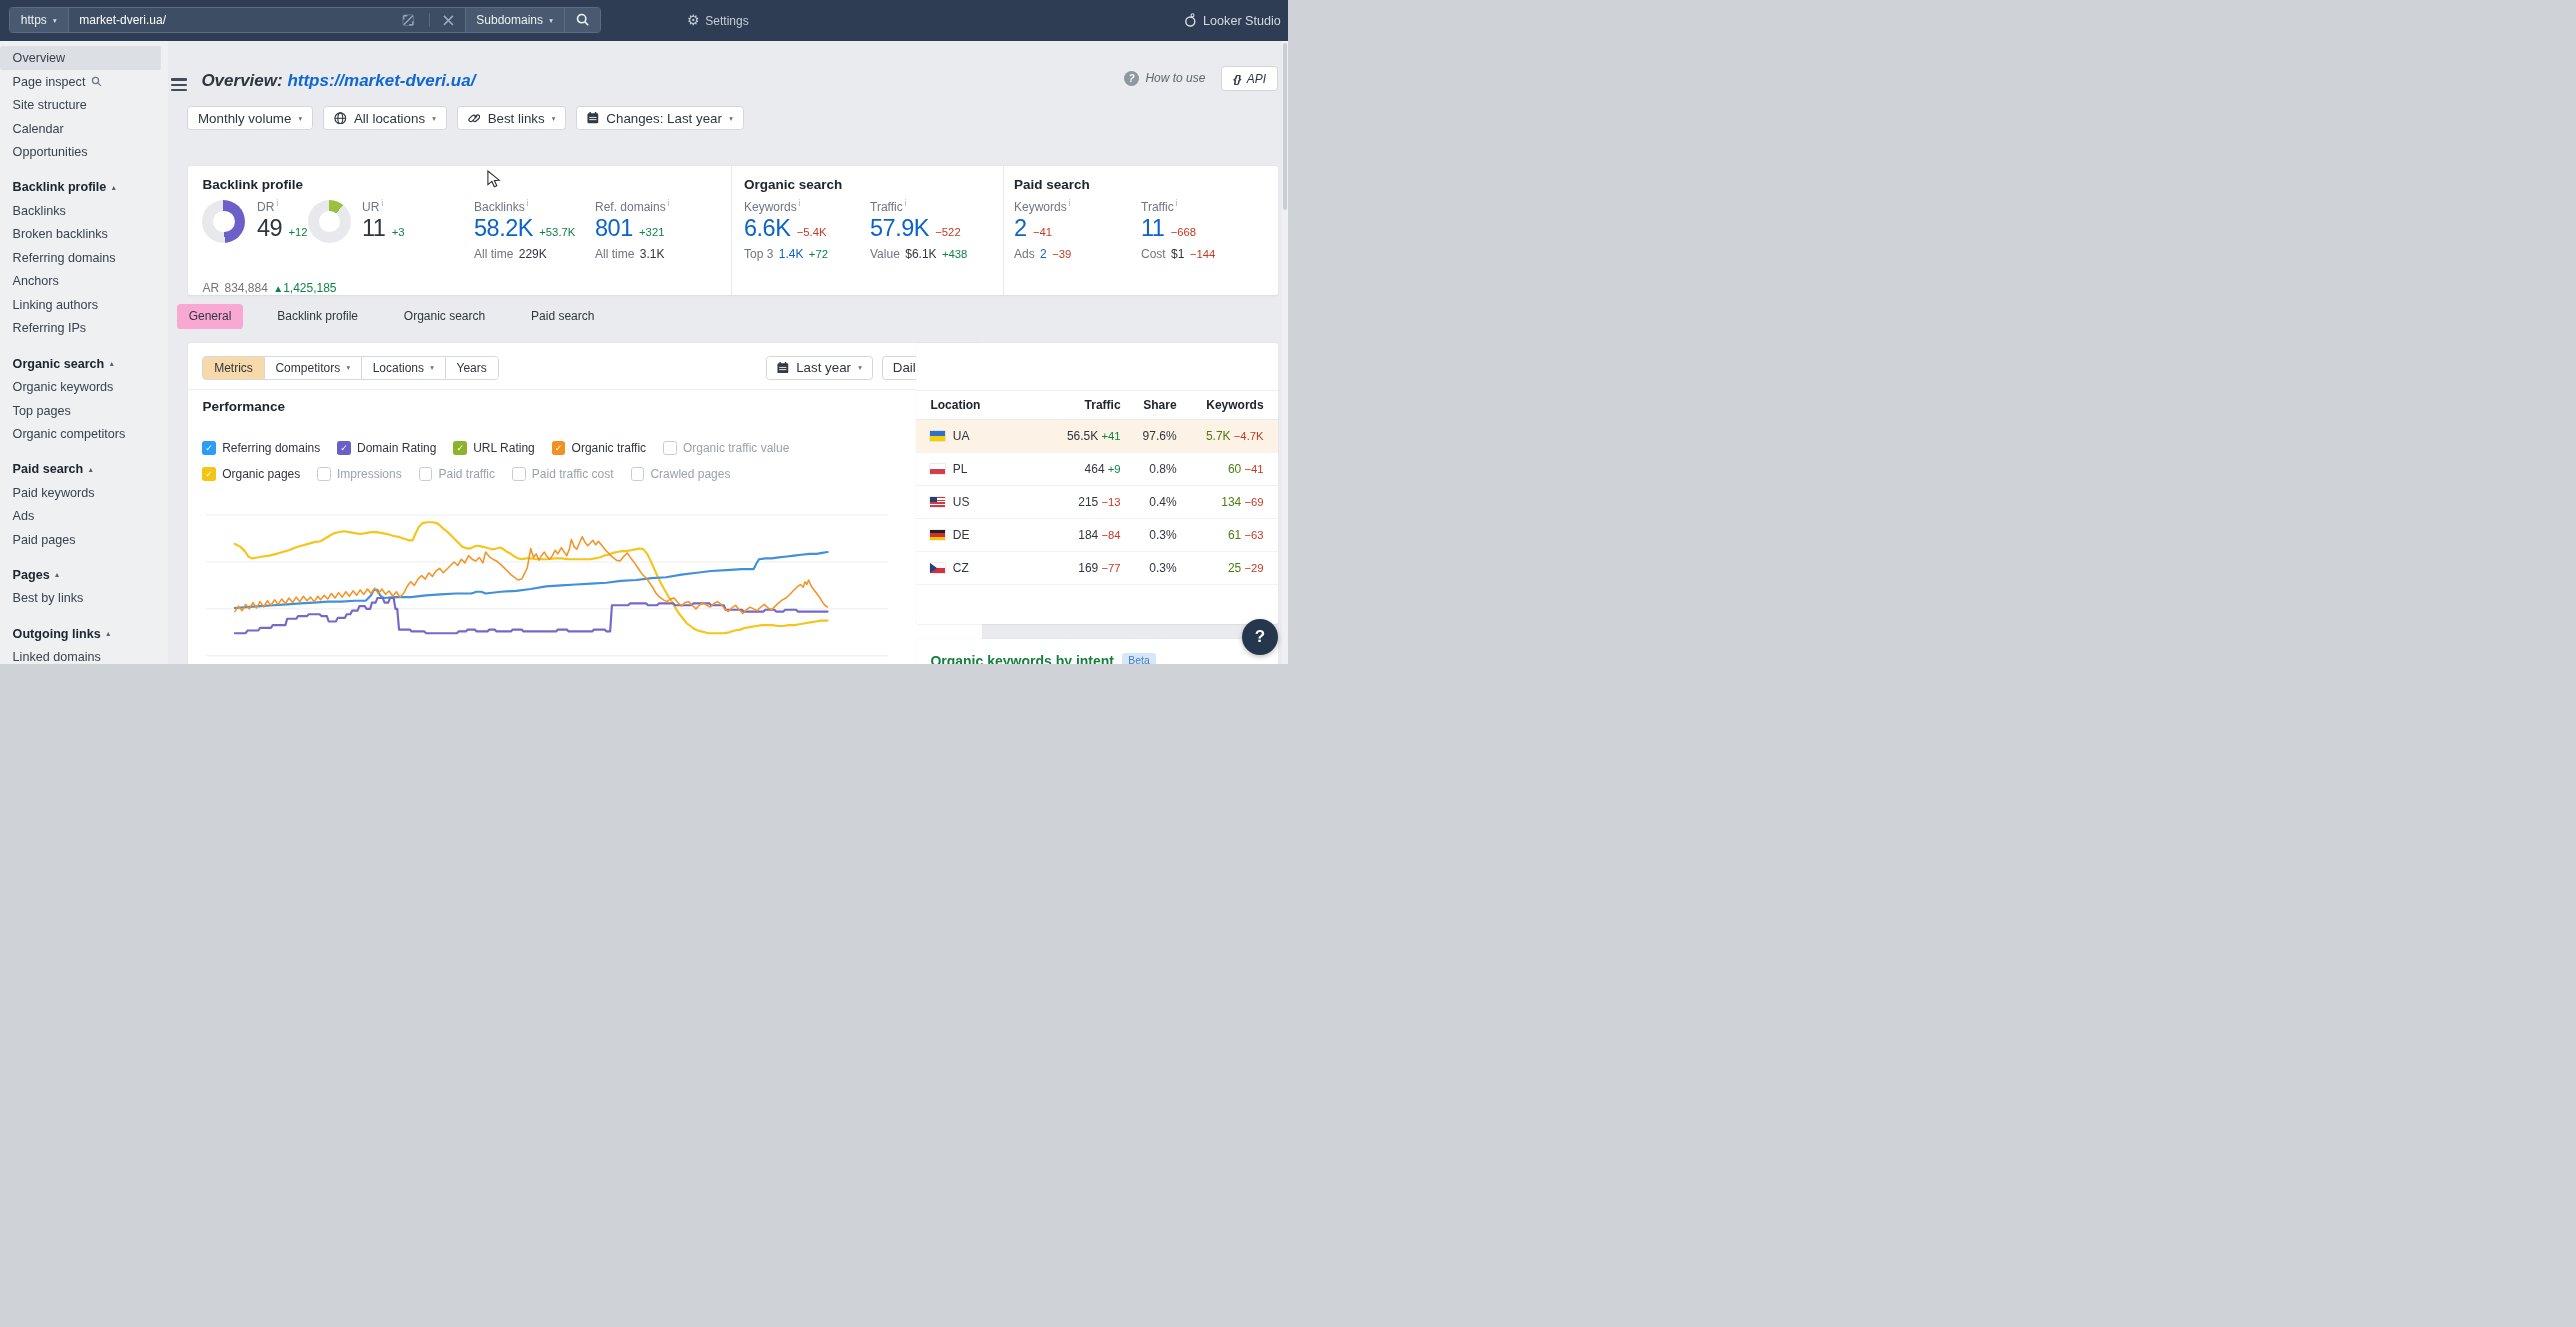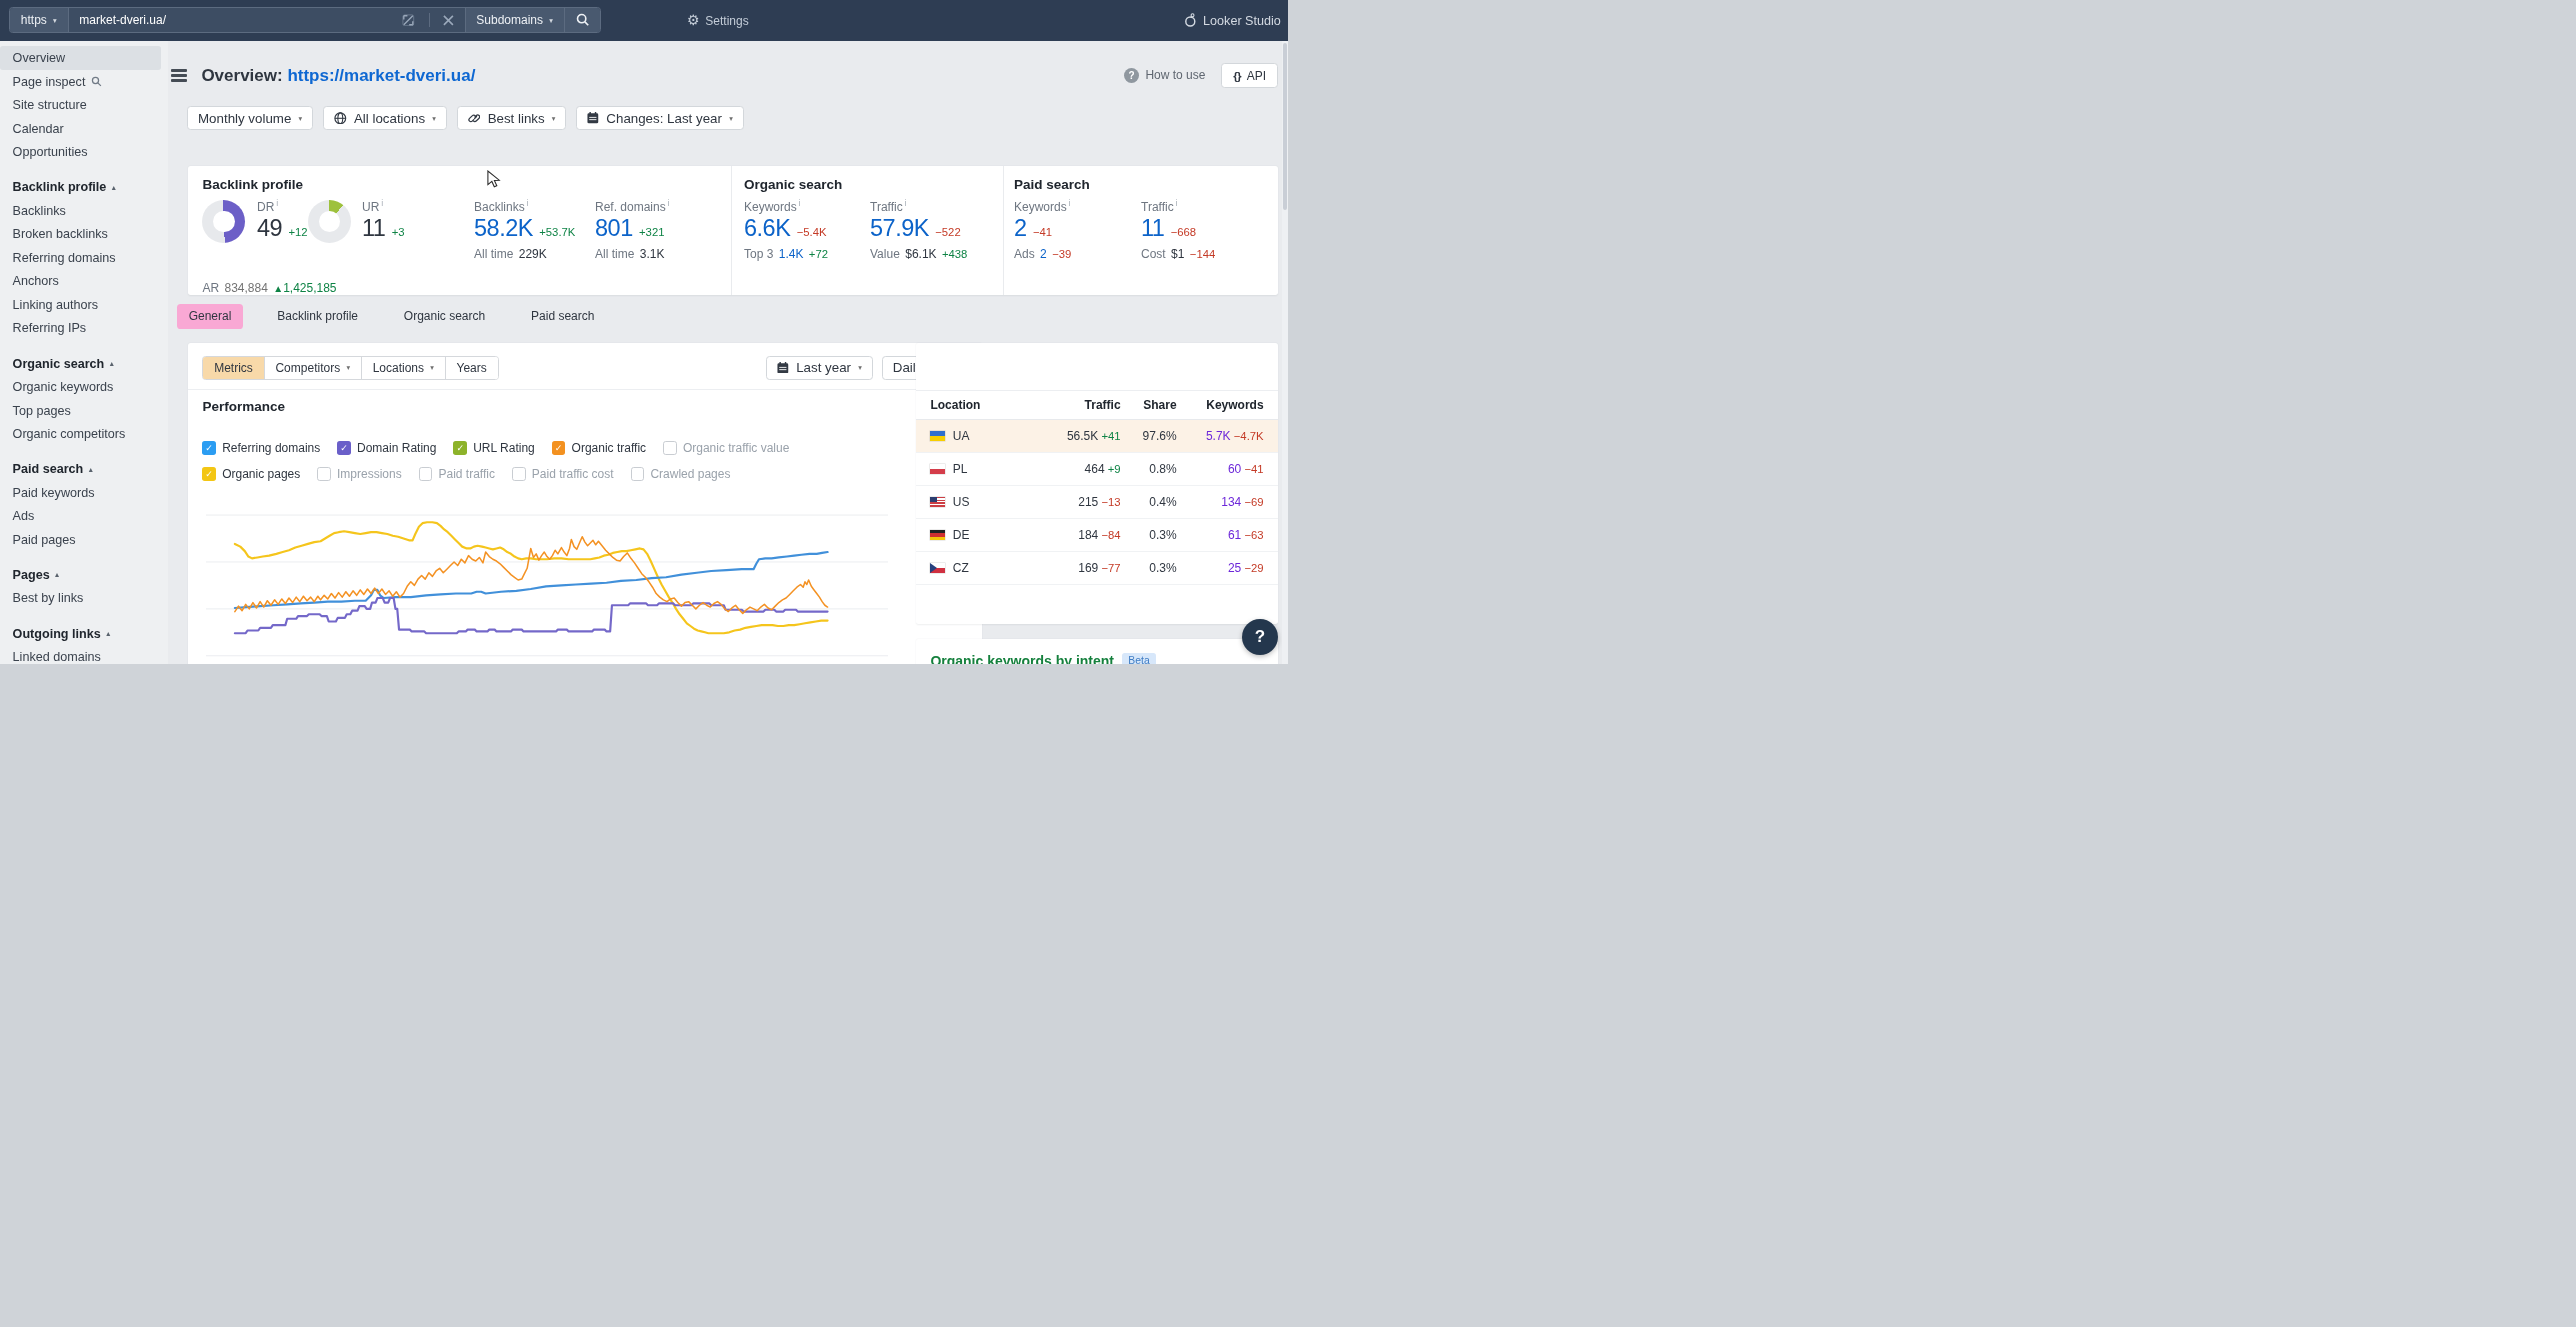--- a/index.html
+++ b/index.html
@@ -23,21 +23,21 @@
 
   
   #sidebar { position:absolute; left:0; top:41px; width:168px; height:623px; background:#eef0f2; padding-top:5.4px; }
   .sb-item { height:23.5px; display:flex; align-items:center; padding:0 7.2px 0 12.6px; margin-right:7.2px; color:#3a424d; font-size:12.6px; border-radius:2.7px; cursor:pointer; white-space:nowrap; }
   .sb-item.active { background:#dce0e4; }
   .sb-item .sb-search { margin-left:5.4px; }
   .sb-header { height:23.5px; display:flex; align-items:center; padding:0 12.6px; margin-top:11.7px; font-weight:bold; font-size:12.6px; color:#20262e; white-space:nowrap; }
   .sb-header .tri { font-size:8px; margin-left:5.4px; color:#59626d; }
 
   
-  #page-header { position:absolute; left:171px; top:60px; width:1107px; height:31px; display:flex; align-items:center; }
+  #page-header { position:absolute; left:171px; top:60px; width:1107px; height:31px; display:flex; align-items:flex-end;font-style:italic; }
   #hamburger { width:16px; height:12.6px; display:flex; flex-direction:column; justify-content:space-between; margin-right:14.4px; cursor:pointer; }
   #hamburger span { display:block; height:2.3px; background:#454c55; border-radius:0.9px; }
   #page-title { font-size:17px; font-weight:bold; color:#2f3640; white-space:nowrap; }
   #page-title a { color:#0f68d2; text-decoration:none; }
   #header-right { margin-left:auto; display:flex; align-items:center; gap:16px; }
   #howto { display:flex; align-items:center; gap:6.3px; color:#5f6670; cursor:pointer; }
   #howto .qmark { width:15.3px; height:15.3px; border-radius:50%; background:#8f979f; color:#fff; font-size:10px; font-weight:bold; display:flex; align-items:center; justify-content:center; }
   #api-btn { display:flex; align-items:center; gap:6.3px; border:0.9px solid #d3d7db; background:#fff; border-radius:3.6px; padding:4.5px 10.8px; cursor:pointer; color:#2f3640; }
   #api-btn .braces { font-weight:bold; letter-spacing:-0.9px; font-size:11.7px; }
 
@@ -117,21 +117,21 @@
   .lt-cell-r { text-align:right; white-space:nowrap; }
   .lt-loc { display:flex; align-items:center; gap:8px; }
   .flag { width:14.4px; height:10px; display:inline-block; position:relative; box-shadow:0 0 0 0.5px rgba(0,0,0,.15); flex:none; overflow:hidden; }
   .flag-ua { background:linear-gradient(#2f6fce 0 50%,#f7ce00 50% 100%); }
   .flag-pl { background:linear-gradient(#fff 0 50%,#d43d4a 50% 100%); }
   .flag-us { background:repeating-linear-gradient(180deg,#cc3e44 0 1.4px,#fff 1.4px 2.7px); }
   .flag-us::after { content:""; position:absolute; left:0; top:0; width:6.3px; height:5.4px; background:#2c3e70; }
   .flag-de { background:linear-gradient(#222 0 33%,#d03030 33% 66%,#f5c50a 66% 100%); }
   .flag-cz { background:linear-gradient(#fff 0 50%,#d03040 50% 100%); }
   .flag-cz::after { content:""; position:absolute; left:0; top:0; border-top:5px solid transparent; border-bottom:5px solid transparent; border-left:7.2px solid #26417e; }
-  .kw-blue { color:#6d28d9; }
+  .kw-blue { color:#4d7c0f; }
   .loc-foot { position:absolute; left:0; right:0; bottom:0; height:38px; display:flex; align-items:center; padding:0 14.4px; }
   .pg-chev { width:8px; height:8px; border-right:2px solid #2f3640; border-top:2px solid #2f3640; transform:rotate(45deg); cursor:pointer; }
   .pg-chev.prev { transform:rotate(-135deg); border-color:#c0c6cd; margin-right:23.5px; }
   #compare-label { flex:1; text-align:center; color:#2f3640; cursor:pointer; }
 
   
   #intent-card { position:absolute; left:916px; top:639px; width:362px; height:54px; padding:14.4px; display:flex; align-items:flex-start; gap:8px; }
   #intent-card h2 { font-size:14px; font-weight:bold; color:#15803d; }
   .beta { background:#d7e7fa; color:#3e7cc4; font-size:10.4px; border-radius:2.7px; padding:1.8px 6.3px; }
 

